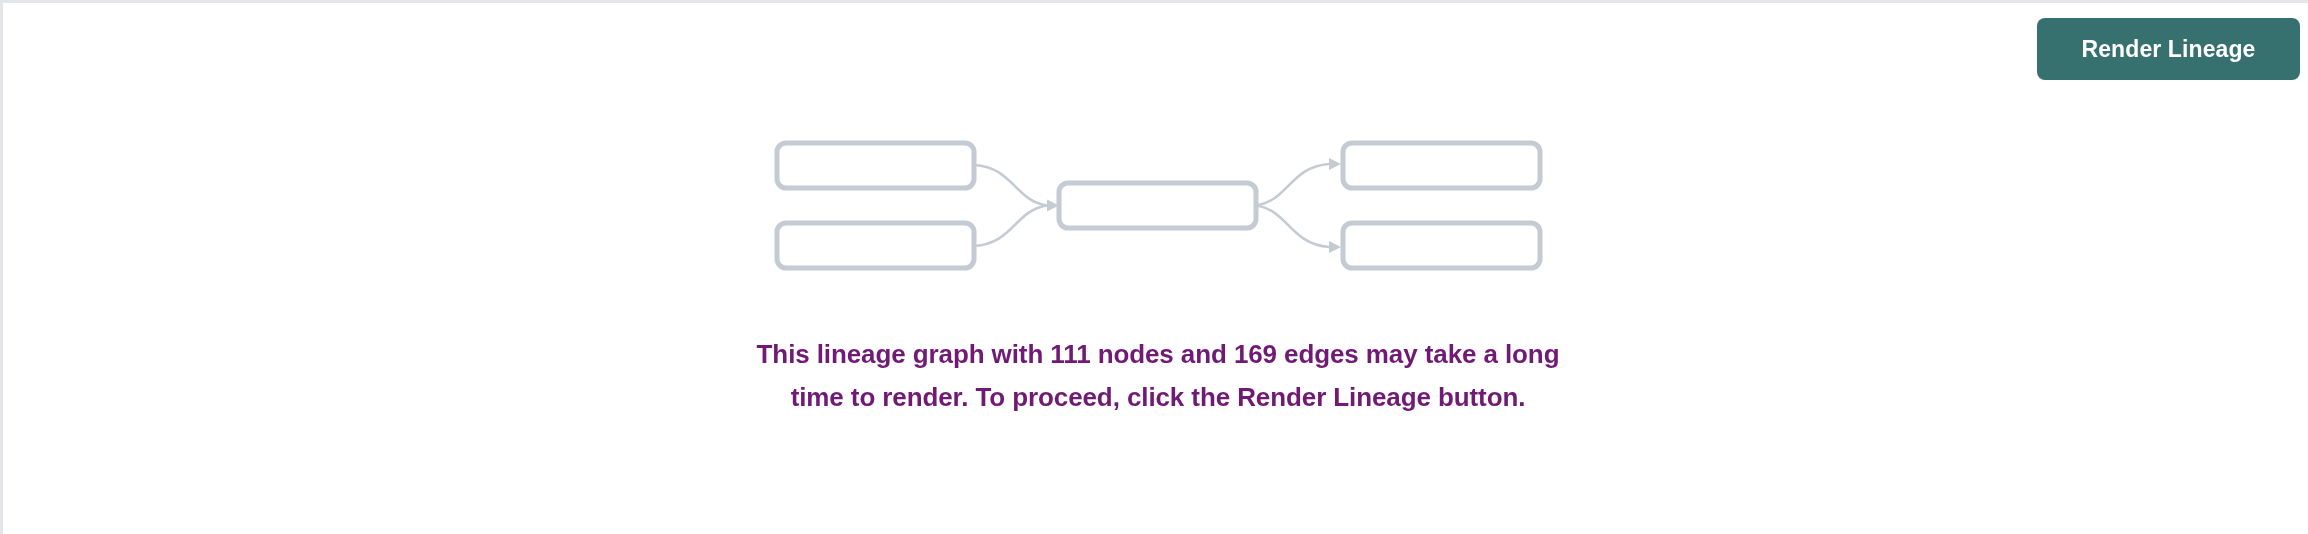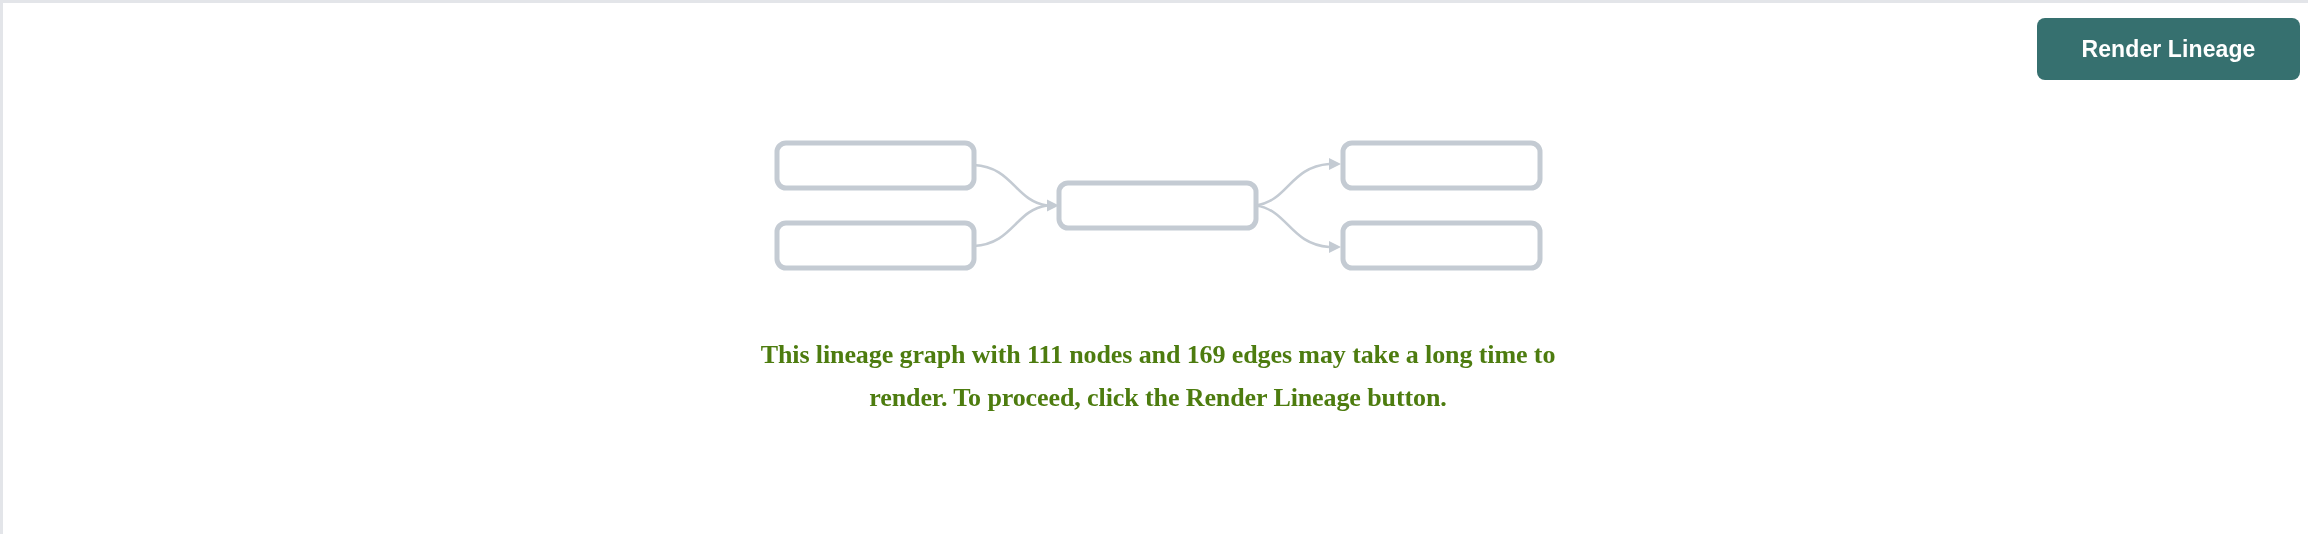--- a/index.html
+++ b/index.html
@@ -74,22 +74,22 @@
     fill: #c4cbd3;
   }
 
   
   #lineage-warning-message {
     position: absolute;
     left: 735px;
     top: 330px;
     width: 840px;
     text-align: center;
-    color: #4d7c0f;
-    font-family: Liberation Serif, serif;
+    color: #701a75;
+    font-family: Liberation Sans, sans-serif;
     font-size: 26px;
     font-weight: bold;
     line-height: 43px;
     letter-spacing: -0.1px;
   }
 </style>
 </head>
 <body>
 
 <div id="app-panel">

